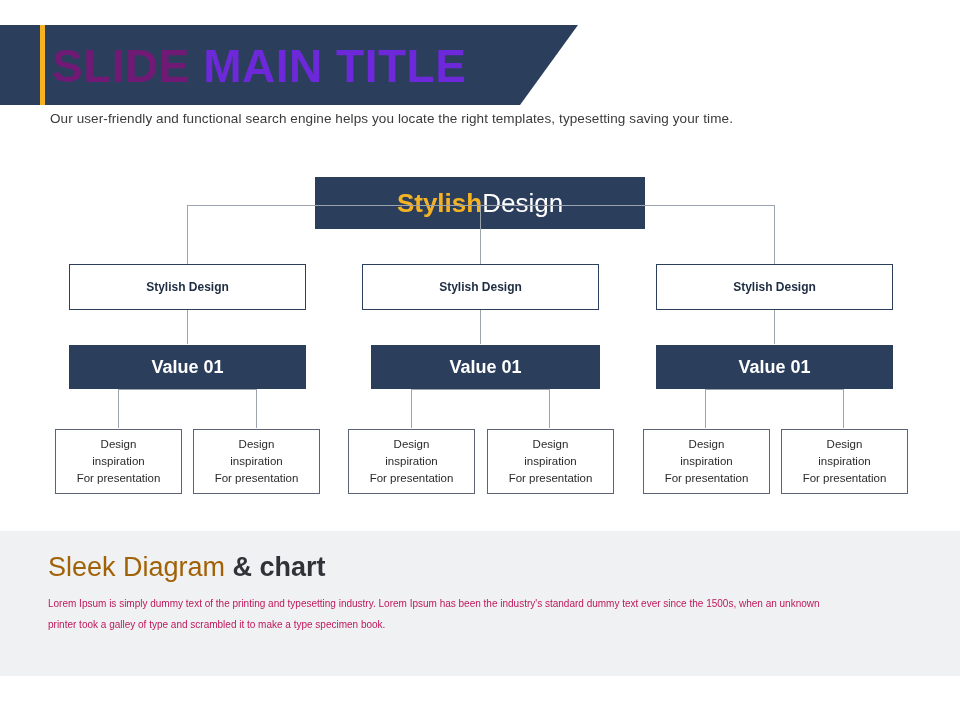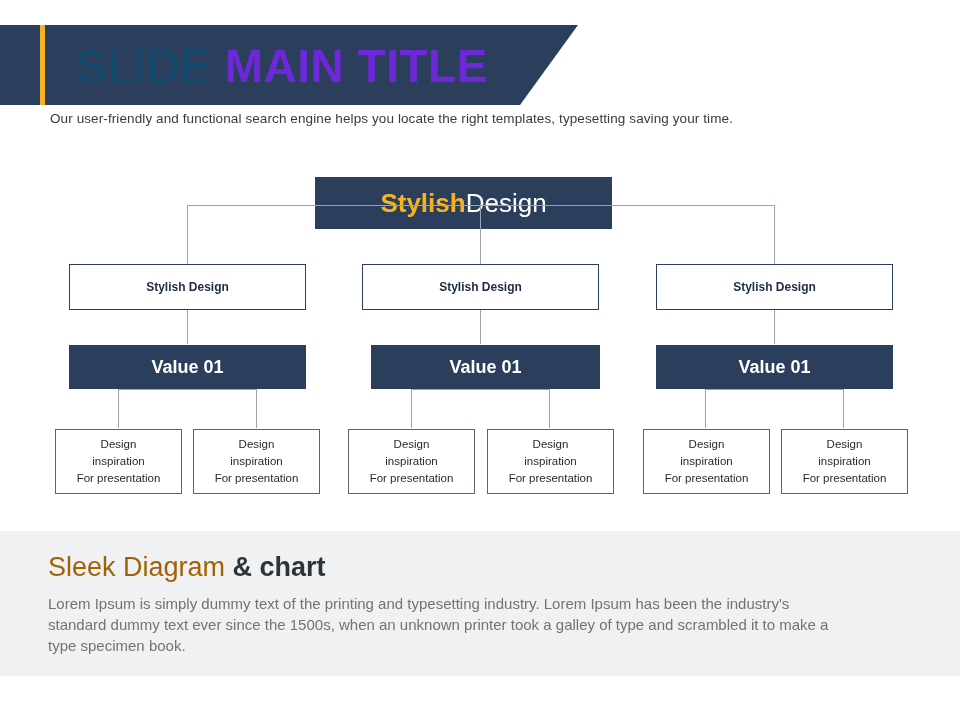--- a/index.html
+++ b/index.html
@@ -45,23 +45,22 @@
     position: absolute;
     left: 52px;
     top: 38px;
     height: 56px;
     line-height: 56px;
     font-size: 46px;
     letter-spacing: 0.5px;
     white-space: nowrap;
   }
   .slide-title .t-yellow {
-    color: #0c4a6e;
-    font-weight: normal;
-    margin-left: 24px;
+    color: #701a75;
+    font-weight: bold;
   }
   .slide-title .t-white {
     color: #6d28d9;
     font-weight: bold;
   }
 
   .subtitle {
     position: absolute;
     left: 50px;
     top: 111px;
@@ -146,39 +145,39 @@
     font-size: 27px;
     color: #52555a;
   }
   .footer-title .ft-light { color: #a16207; font-weight: normal; }
   .footer-title .ft-dark { color: #2f3237; font-weight: bold; }
   .footer-body {
     position: absolute;
     left: 48px;
     top: 593px;
     width: 800px;
-    font-size: 15px;
+    font-size: 10px;
     line-height: 21px;
-    color: #737373;
+    color: #be185d;
   }
 </style>
 </head>
 <body>
 
 <div class="header-band"></div>
 <div class="header-band-arrow"></div>
 <div class="header-accent"></div>
 <div class="slide-title">
   <span class="t-yellow">SLIDE</span><span class="t-white"> MAIN TITLE</span>
 </div>
 <div class="subtitle">Our user-friendly and functional search engine helps you locate the right templates, typesetting saving your time.</div>
 
 <div class="diagram">
 
-  <div class="node node-root" style="left:315px; top:27px; width:297px;">
+  <div class="node node-root" style="left:315px; top:27px; width:330px;">
     <span class="root-yellow">Stylish</span>
       <span class="root-white"> Design</span>
   </div>
 
   <div class="connector v-line" style="left:480px; top:79px; height:26px;"></div>
 
   <div class="connector h-line" style="left:187px; top:55px; width:587px;"></div>
 
   <div class="connector v-line" style="left:187px; top:55px; height:63px;"></div>
   <div class="connector v-line" style="left:480px; top:55px; height:63px;"></div>

